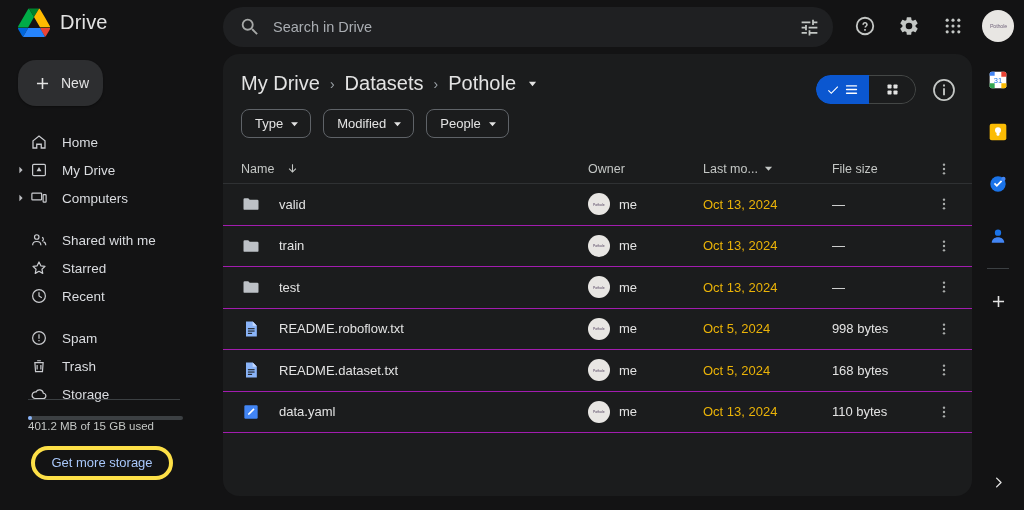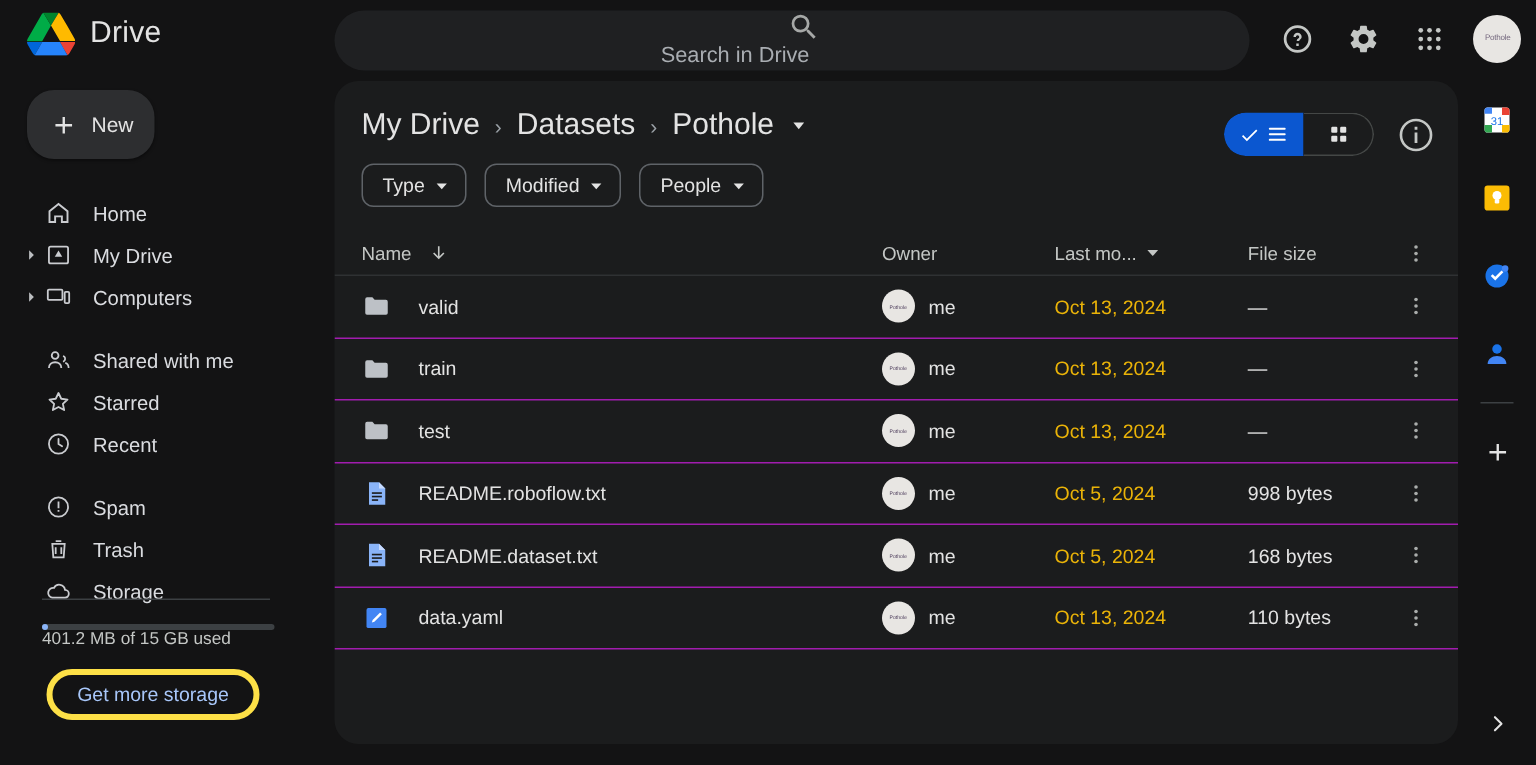--- a/index.html
+++ b/index.html
@@ -14,21 +14,21 @@
   .app { position: relative; width: 1024px; height: 510px; }
 
   
   .topbar { position: absolute; top: 0; left: 0; width: 1024px; height: 54px; }
   .brand { position: absolute; left: 18px; top: 8px; display: flex; align-items: center; gap: 10px; }
   .drive-logo { width: 32px; height: 29px; }
   .brand-name { font-size: 20px; color: #e3e3e3; letter-spacing: .2px; }
 
   .searchbar {
     position: absolute; left: 223px; top: 7px; width: 610px; height: 40px;
-    background: #1f2022; border-radius: 20px; display: flex; align-items: center; flex-direction: column;
+    background: #1f2022; border-radius: 20px; display: flex; align-items: center;
   }
   .search-icon { margin-left: 16px; width: 22px; height: 22px; flex: none; opacity: .82; }
   .search-input {
     flex: 1; background: transparent; border: none; outline: none;
     color: #c9cdd1; font-size: 14.5px; font-family: "Liberation Sans", sans-serif;
     margin-left: 12px;
   }
   .search-input::placeholder { color: #a9adb2; }
   .tune-btn {
     width: 40px; height: 40px; margin-right: 4px; border-radius: 50%;

